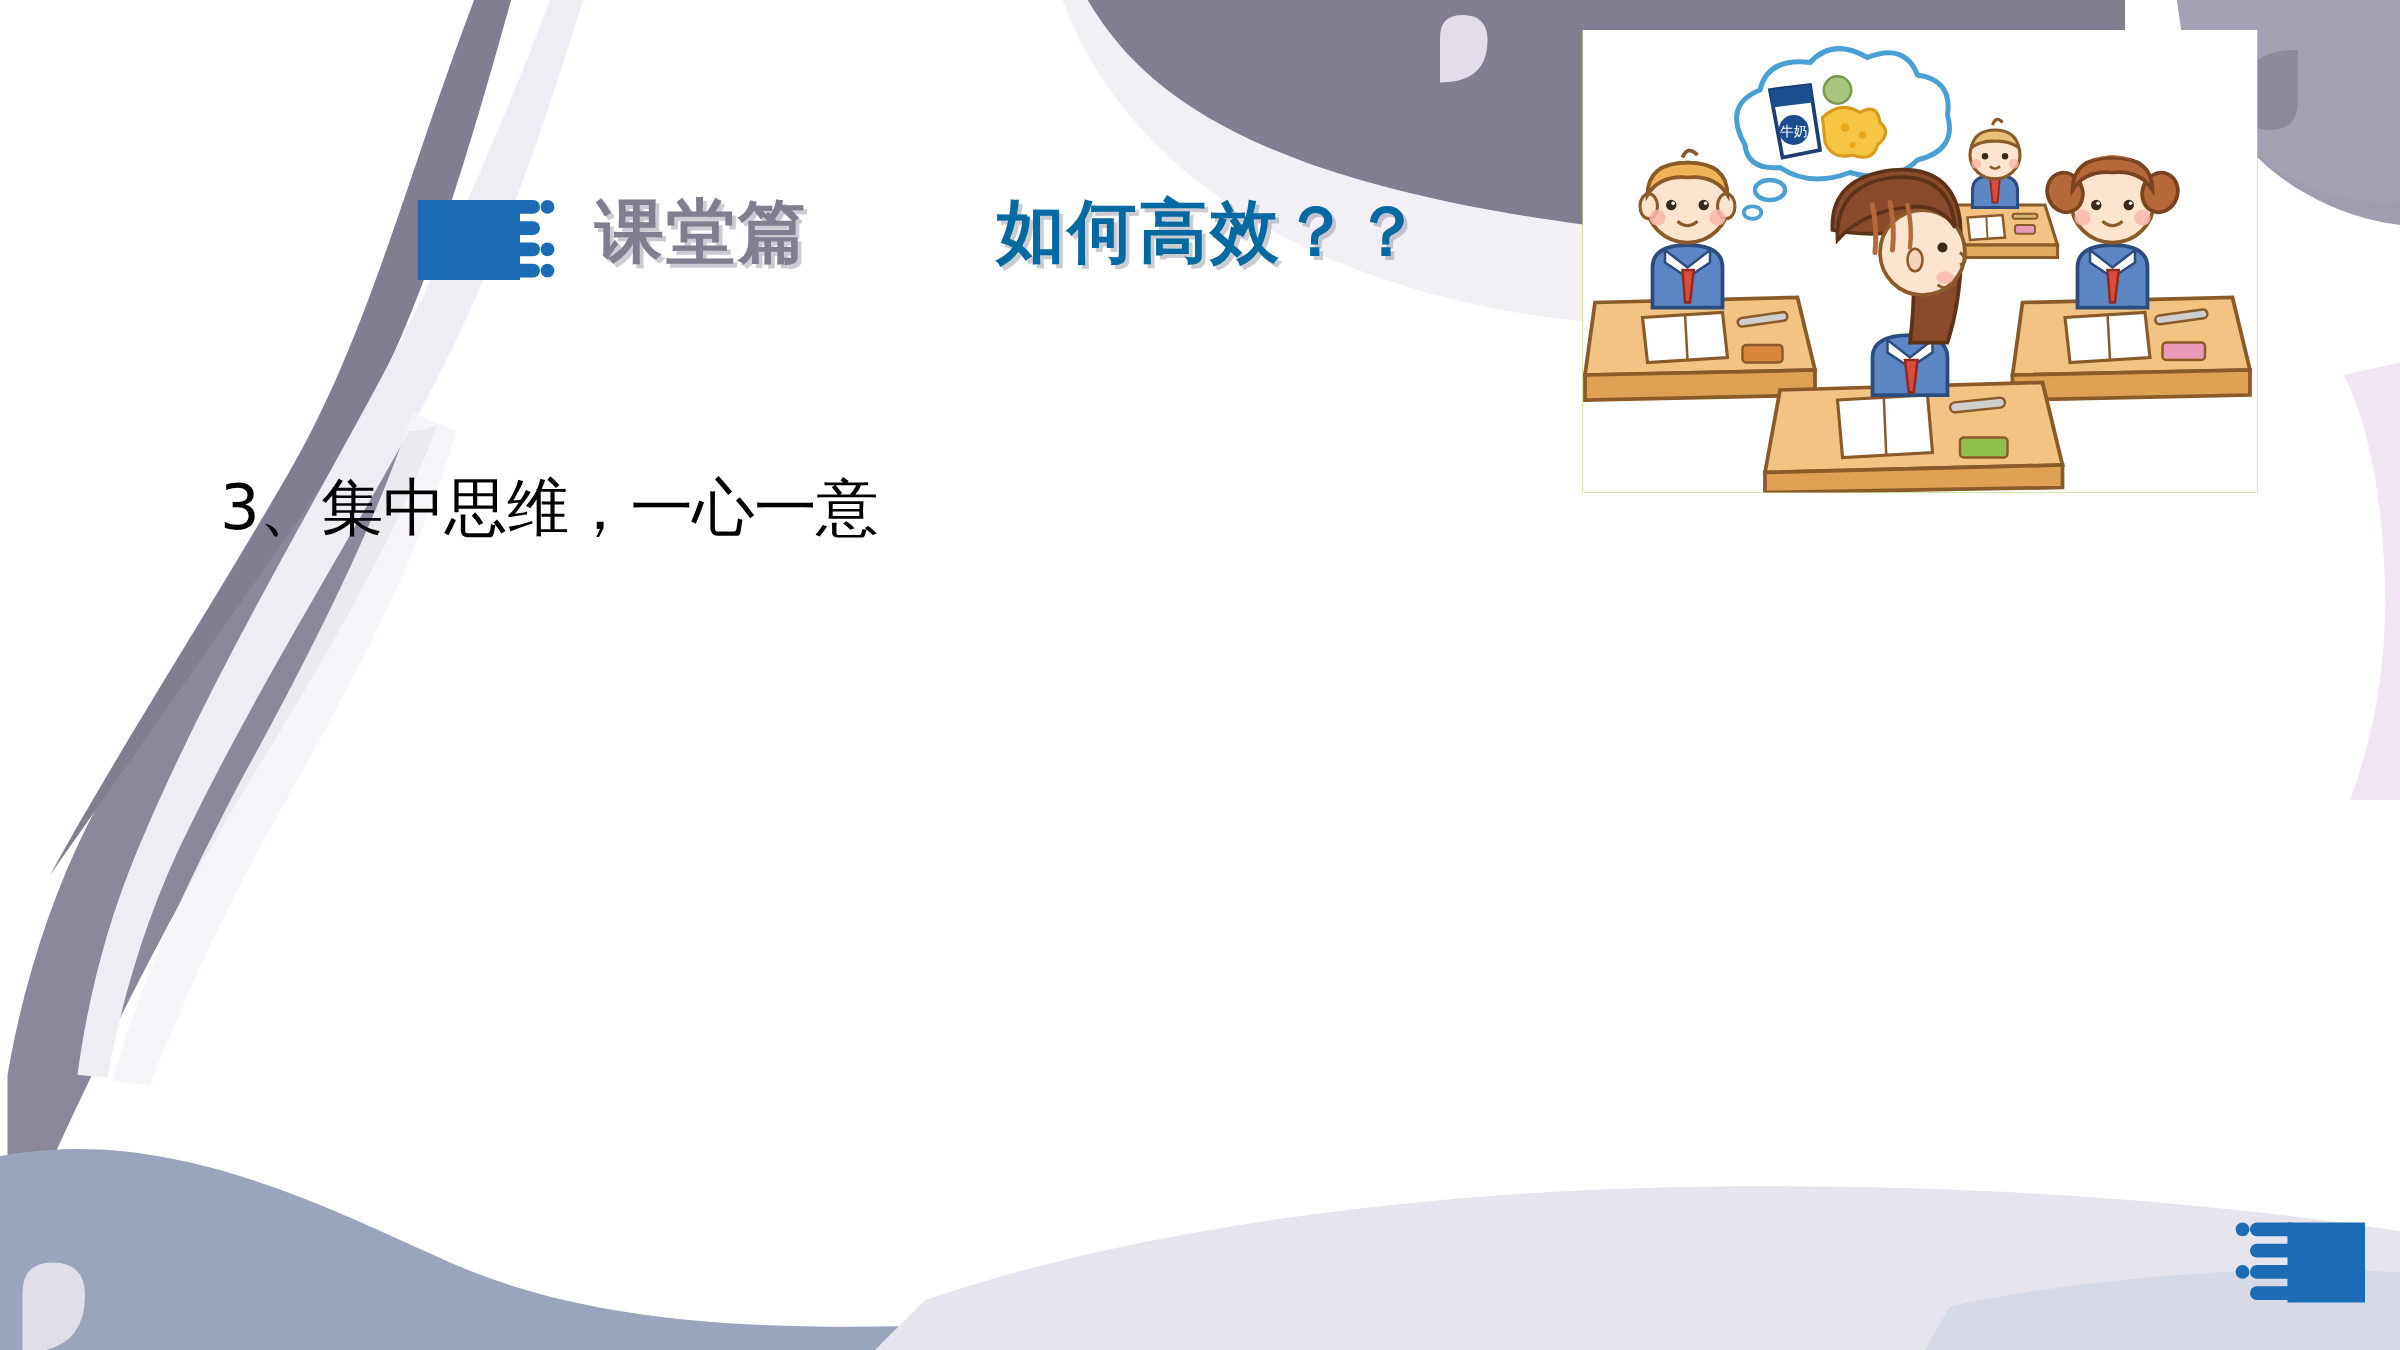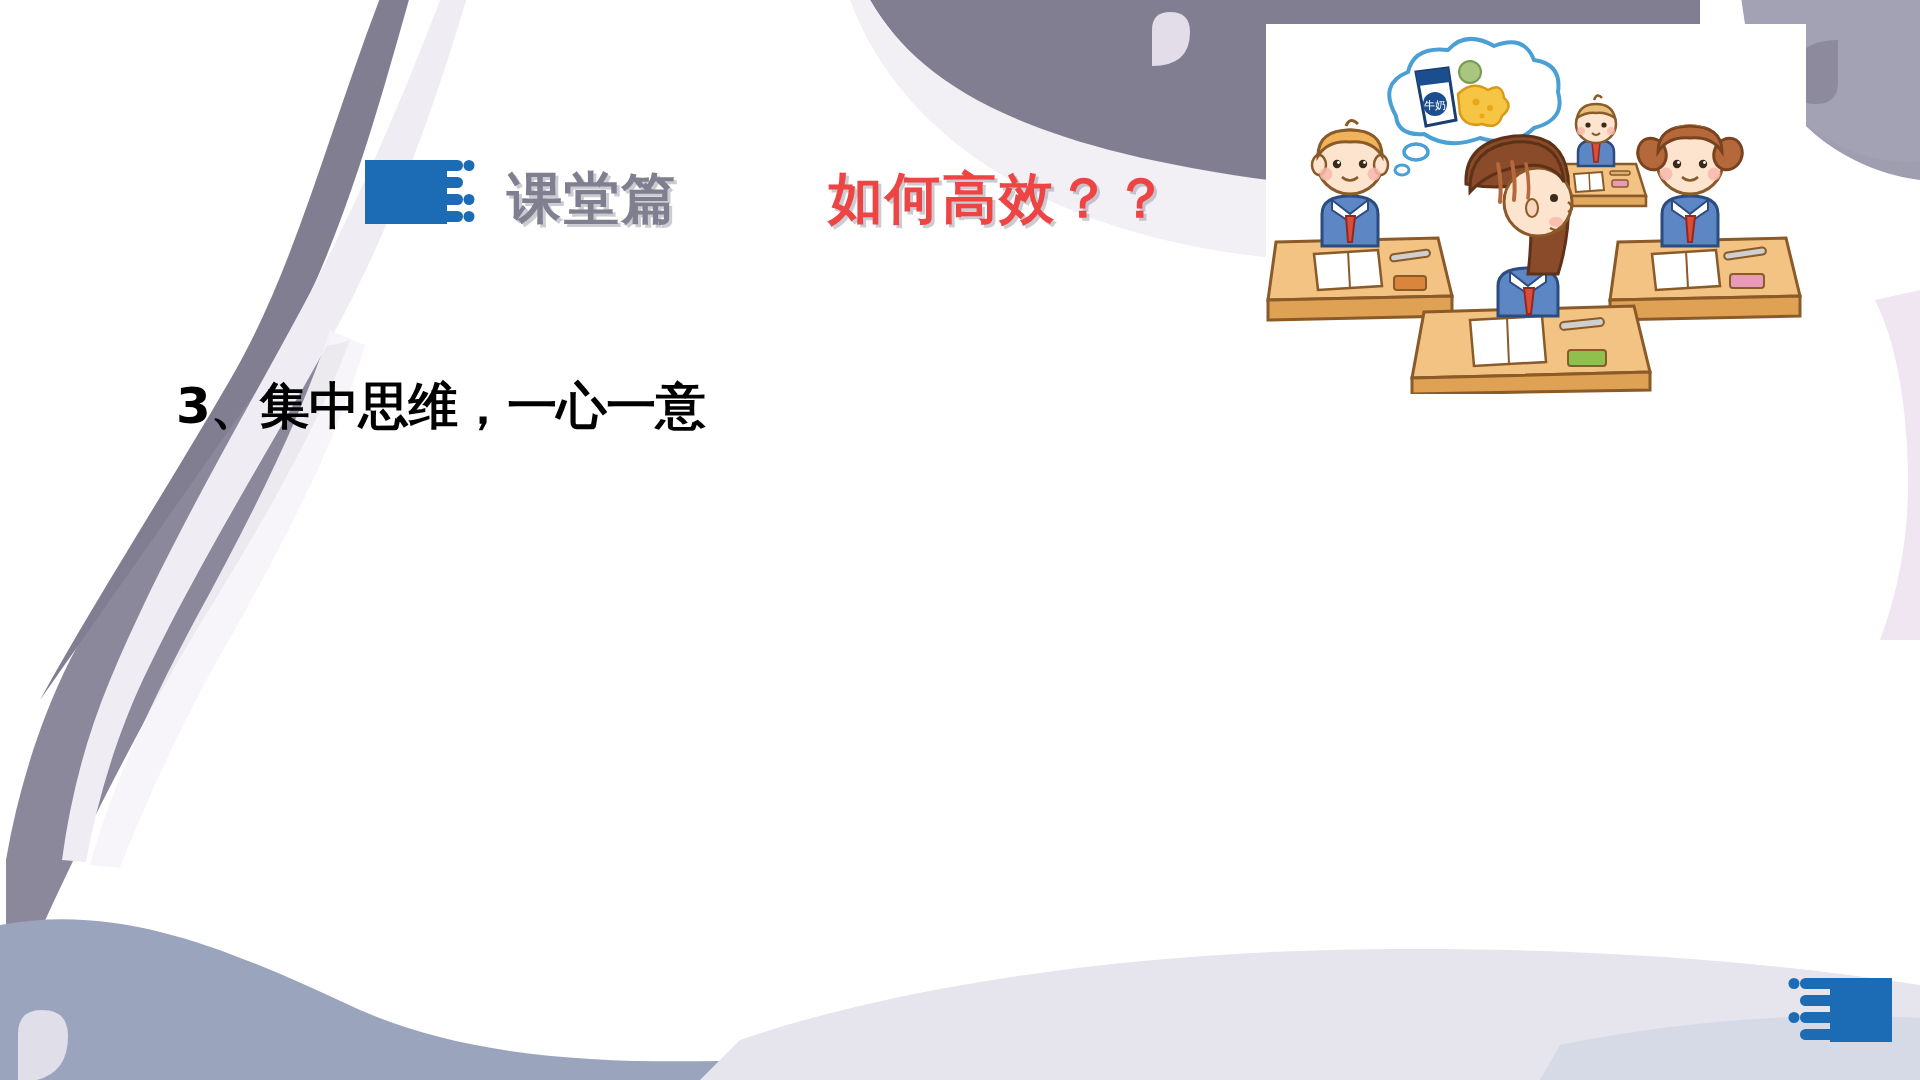--- a/index.html
+++ b/index.html
@@ -15,57 +15,57 @@
     background:#ffffff;
     overflow:hidden;
   }
   .deco-layer { position:absolute; inset:0; pointer-events:none; }
   .deco-layer svg { display:block; width:1920px; height:1080px; }
 
   
   #title-row {
     position:absolute;
     left:334px; top:158px;
-    display:flex; align-items:flex-end;margin-left:31px;
+    display:flex; align-items:flex-start;
   }
   #title-icon { width:118px; height:68px; flex:0 0 auto; }
   #title-icon svg { display:block; }
   #chapter-title {
     margin-left:24px;
     font-size:55px;
     font-weight:bold;
     color:#7f7f8f;
     letter-spacing:2px;
     text-shadow:3px 3px 0 rgba(140,140,155,.45);
     line-height:1;
     white-space:nowrap;
   }
   #question-title {
     margin-left:150px;
     font-size:55px;
     font-weight:bold;
-    color:#ef4444;
+    color:#0369a1;
     letter-spacing:2px;
     text-shadow:3px 3px 0 rgba(140,140,155,.45);
     line-height:1;
     white-space:nowrap;
   }
 
   
   #body-text {
     position:absolute;
     left:176px; top:374px;
     width:1640px;
     font-size:50px;
     line-height:64px;
     color:#000000;
     font-family:"DejaVu Sans","Liberation Sans",sans-serif;
     letter-spacing:-0.5px;
   }
-  #body-text .para-heading { display:block; white-space:nowrap;font-weight:bold; }
+  #body-text .para-heading { display:block; white-space:nowrap; }
   #body-text .para-body { display:block; text-indent:56px; }
 
   
   #illustration {
     position:absolute;
     left:1266px; top:24px;
     width:540px; height:370px;
     background:#84cc16;
   }
   #illustration svg { display:block; }

